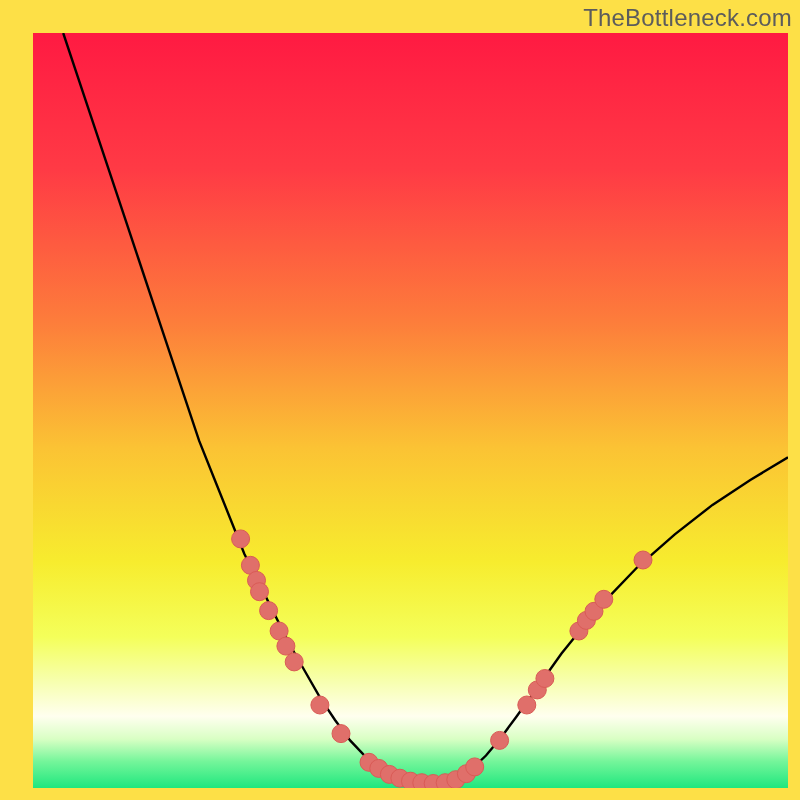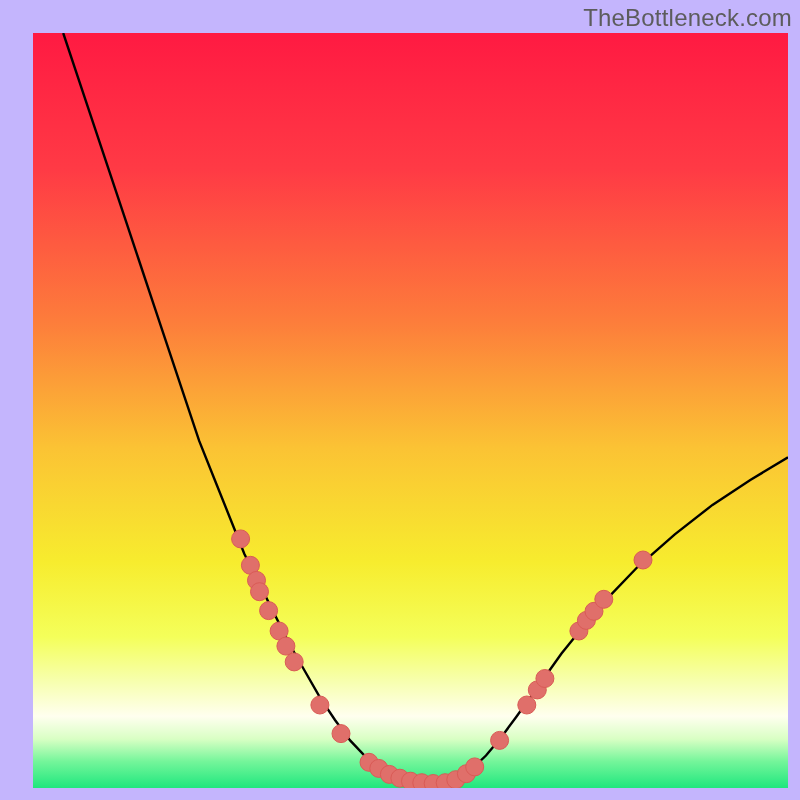--- a/index.html
+++ b/index.html
@@ -7,21 +7,21 @@
     padding: 0;
     width: 800px;
     height: 800px;
     overflow: hidden;
     background: #000;
     font-family: Arial, Helvetica, sans-serif;
   }
   .frame {
     position: absolute;
     inset: 0;
-    background: #c4b5fd;
+    background: #fde047;
   }
   .plot-area {
     position: absolute;
     left: 33px;
     top: 33px;
     width: 755px;
     height: 755px;
     overflow: hidden;
   }
   .gradient-bg {

